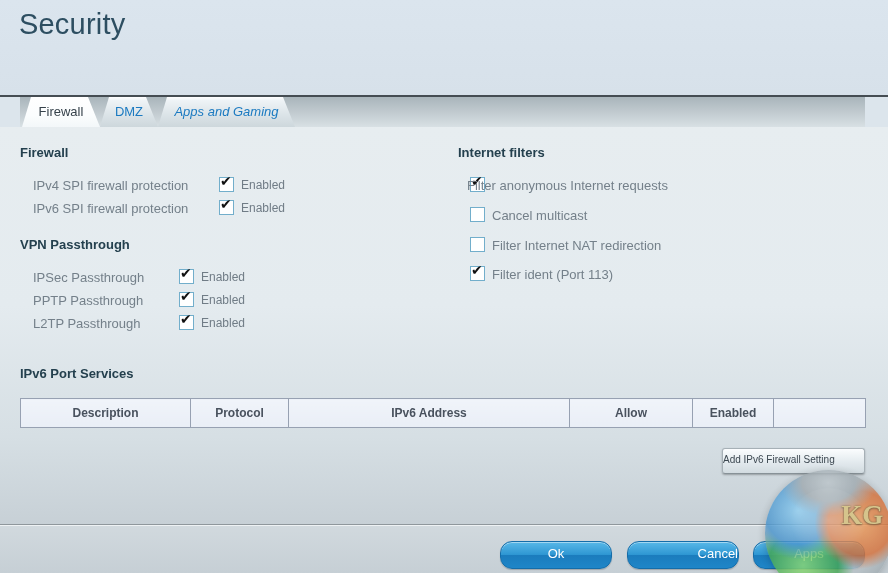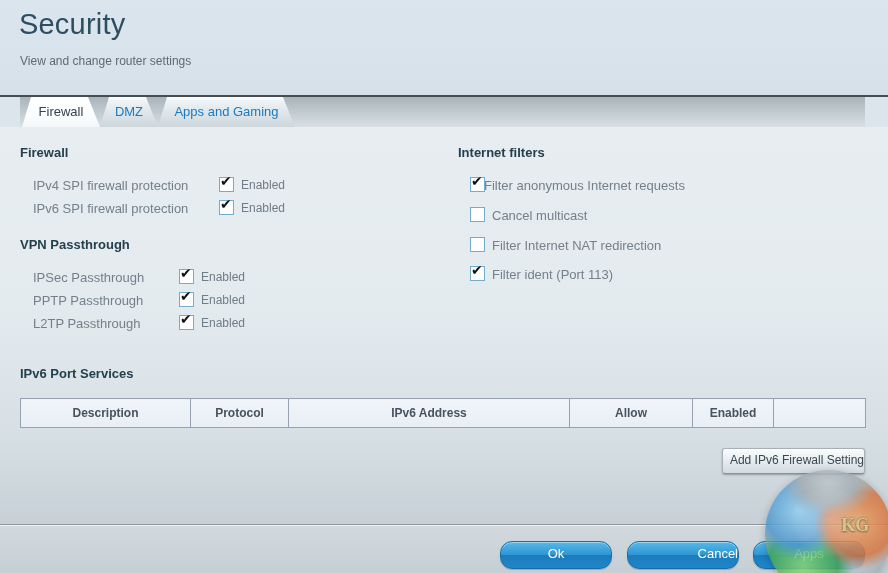--- a/index.html
+++ b/index.html
@@ -30,21 +30,21 @@
   .cb.checked::after{content:"\2714";position:absolute;left:0px;top:-5px;font-size:14px;font-weight:bold;color:#111;}
 
   
   .svc-table{position:absolute;left:20px;top:398px;width:845px;border-collapse:collapse;table-layout:fixed;
     background:#edf1f8;}
   .svc-table th{border:1px solid #97a1b2;height:26px;font-size:12px;font-weight:bold;color:#49525e;
     background:linear-gradient(180deg,#f0f4fa,#e9eef6);}
 
   
   .btn-light{position:absolute;left:722px;top:448px;width:141px;height:24px;border-radius:3px;cursor:pointer;
-    border:1px solid #a6b0b6;border-bottom-color:#879197;color:#3c4750;font-size:12px;text-align:right;line-height:22px;
+    border:1px solid #a6b0b6;border-bottom-color:#879197;color:#3c4750;font-size:10px;text-align:left;line-height:22px;
     background:linear-gradient(180deg,#fbfdfe,#e3eaee 55%,#d2dbe0);box-shadow:0 1px 2px rgba(0,0,0,.28);}
   .divider{position:absolute;left:0;top:524px;width:888px;height:1px;background:#8f979c;}
   .divider2{position:absolute;left:0;top:525px;width:888px;height:1px;background:#eef2f4;}
   .footer{position:absolute;left:0;top:526px;width:888px;height:47px;
     background:linear-gradient(180deg,#d1d9de,#c6cfd5);}
   .btn-blue{position:absolute;top:541px;width:110px;height:26px;border-radius:12px;cursor:pointer;
     border:1px solid #156da9;color:#fff;font-size:13px;text-align:center;line-height:24px;
     background:linear-gradient(180deg,#58b8e8 0%,#2f97d3 48%,#1b7cbd 52%,#1f86c8 100%);
     box-shadow:inset 0 1px 0 rgba(255,255,255,.45),0 1px 1px rgba(0,0,0,.2);}
 
@@ -53,37 +53,36 @@
     background:
       radial-gradient(38% 26% at 50% 10%, #bcc5ca 0%, #a0aab0 55%, rgba(160,170,176,0) 100%),
       radial-gradient(46% 46% at 75% 42%, #ec9d5c 0%, #d4703a 55%, rgba(212,112,58,0) 78%),
       radial-gradient(48% 48% at 26% 32%, #8ecdf0 0%, #4a94cc 55%, rgba(74,148,204,0) 80%),
       radial-gradient(50% 50% at 30% 75%, #8fdb74 0%, #46a855 55%, rgba(70,168,85,0) 80%),
       radial-gradient(circle at 50% 50%, #d6dcdf 0%, #b4bec3 55%, #939ea4 85%, #89949a 100%);
     box-shadow:0 2px 8px rgba(0,0,0,.25);}
   .watermark::before{content:"";position:absolute;left:18%;top:14%;width:64%;height:64%;border-radius:50%;
     background:radial-gradient(circle at 50% 40%, rgba(255,255,255,.35) 0%, rgba(255,255,255,0) 60%);}
   .wm-text{position:absolute;left:60%;top:24%;font-family:"Liberation Serif","DejaVu Serif",serif;font-weight:bold;
-    font-size:18px;color:#d9c27c;text-shadow:0 0 2px #6b5a2a,0 1px 2px rgba(0,0,0,.45);margin-top:15px;}
+    font-size:27px;color:#d9c27c;text-shadow:0 0 2px #6b5a2a,0 1px 2px rgba(0,0,0,.45);}
 </style>
 </head>
 <body>
 
 <div class="page">
 
   <div class="header">
     <div class="page-title">Security</div>
-    <div class="page-subtitle">View and change router settings</div>
   </div>
 
   <div class="top-line"></div>
   <div class="tabstrip">
     <div class="tab tab-active" style="left:2px;width:78px;">Firewall</div>
     <div class="tab tab-inactive" style="left:80px;width:58px;">DMZ</div>
-    <div class="tab tab-inactive" style="left:138px;width:137px;">Apps and Gaming</div>
+    <div class="tab tab-inactive" style="left:138px;width:137px;font-style:italic;">Apps and Gaming</div>
   </div>
 
   <div class="content"></div>
 
   <div class="sec-heading" style="left:20px;top:145px;">Firewall</div>
 
   <div class="row-label" style="left:33px;top:178px;">IPv4 SPI firewall protection</div>
   <span class="cb checked" style="left:219px;top:177px;"></span>
   <div class="row-value" style="left:241px;top:178px;">Enabled</div>
 
@@ -101,21 +100,21 @@
   <span class="cb checked" style="left:179px;top:292px;"></span>
   <div class="row-value" style="left:201px;top:293px;">Enabled</div>
 
   <div class="row-label" style="left:33px;top:316px;">L2TP Passthrough</div>
   <span class="cb checked" style="left:179px;top:315px;"></span>
   <div class="row-value" style="left:201px;top:316px;">Enabled</div>
 
   <div class="sec-heading" style="left:458px;top:145px;">Internet filters</div>
 
   <span class="cb checked" style="left:470px;top:177px;"></span>
-  <div class="row-label" style="left:484px;top:178px;">Filter anonymous Internet requests</div>
+  <div class="row-label" style="left:467px;top:178px;">Filter anonymous Internet requests</div>
 
   <span class="cb" style="left:470px;top:207px;"></span>
   <div class="row-label" style="left:492px;top:208px;">Cancel multicast</div>
 
   <span class="cb" style="left:470px;top:237px;"></span>
   <div class="row-label" style="left:492px;top:238px;">Filter Internet NAT redirection</div>
 
   <span class="cb checked" style="left:470px;top:266px;"></span>
   <div class="row-label" style="left:492px;top:267px;">Filter ident (Port 113)</div>
 

